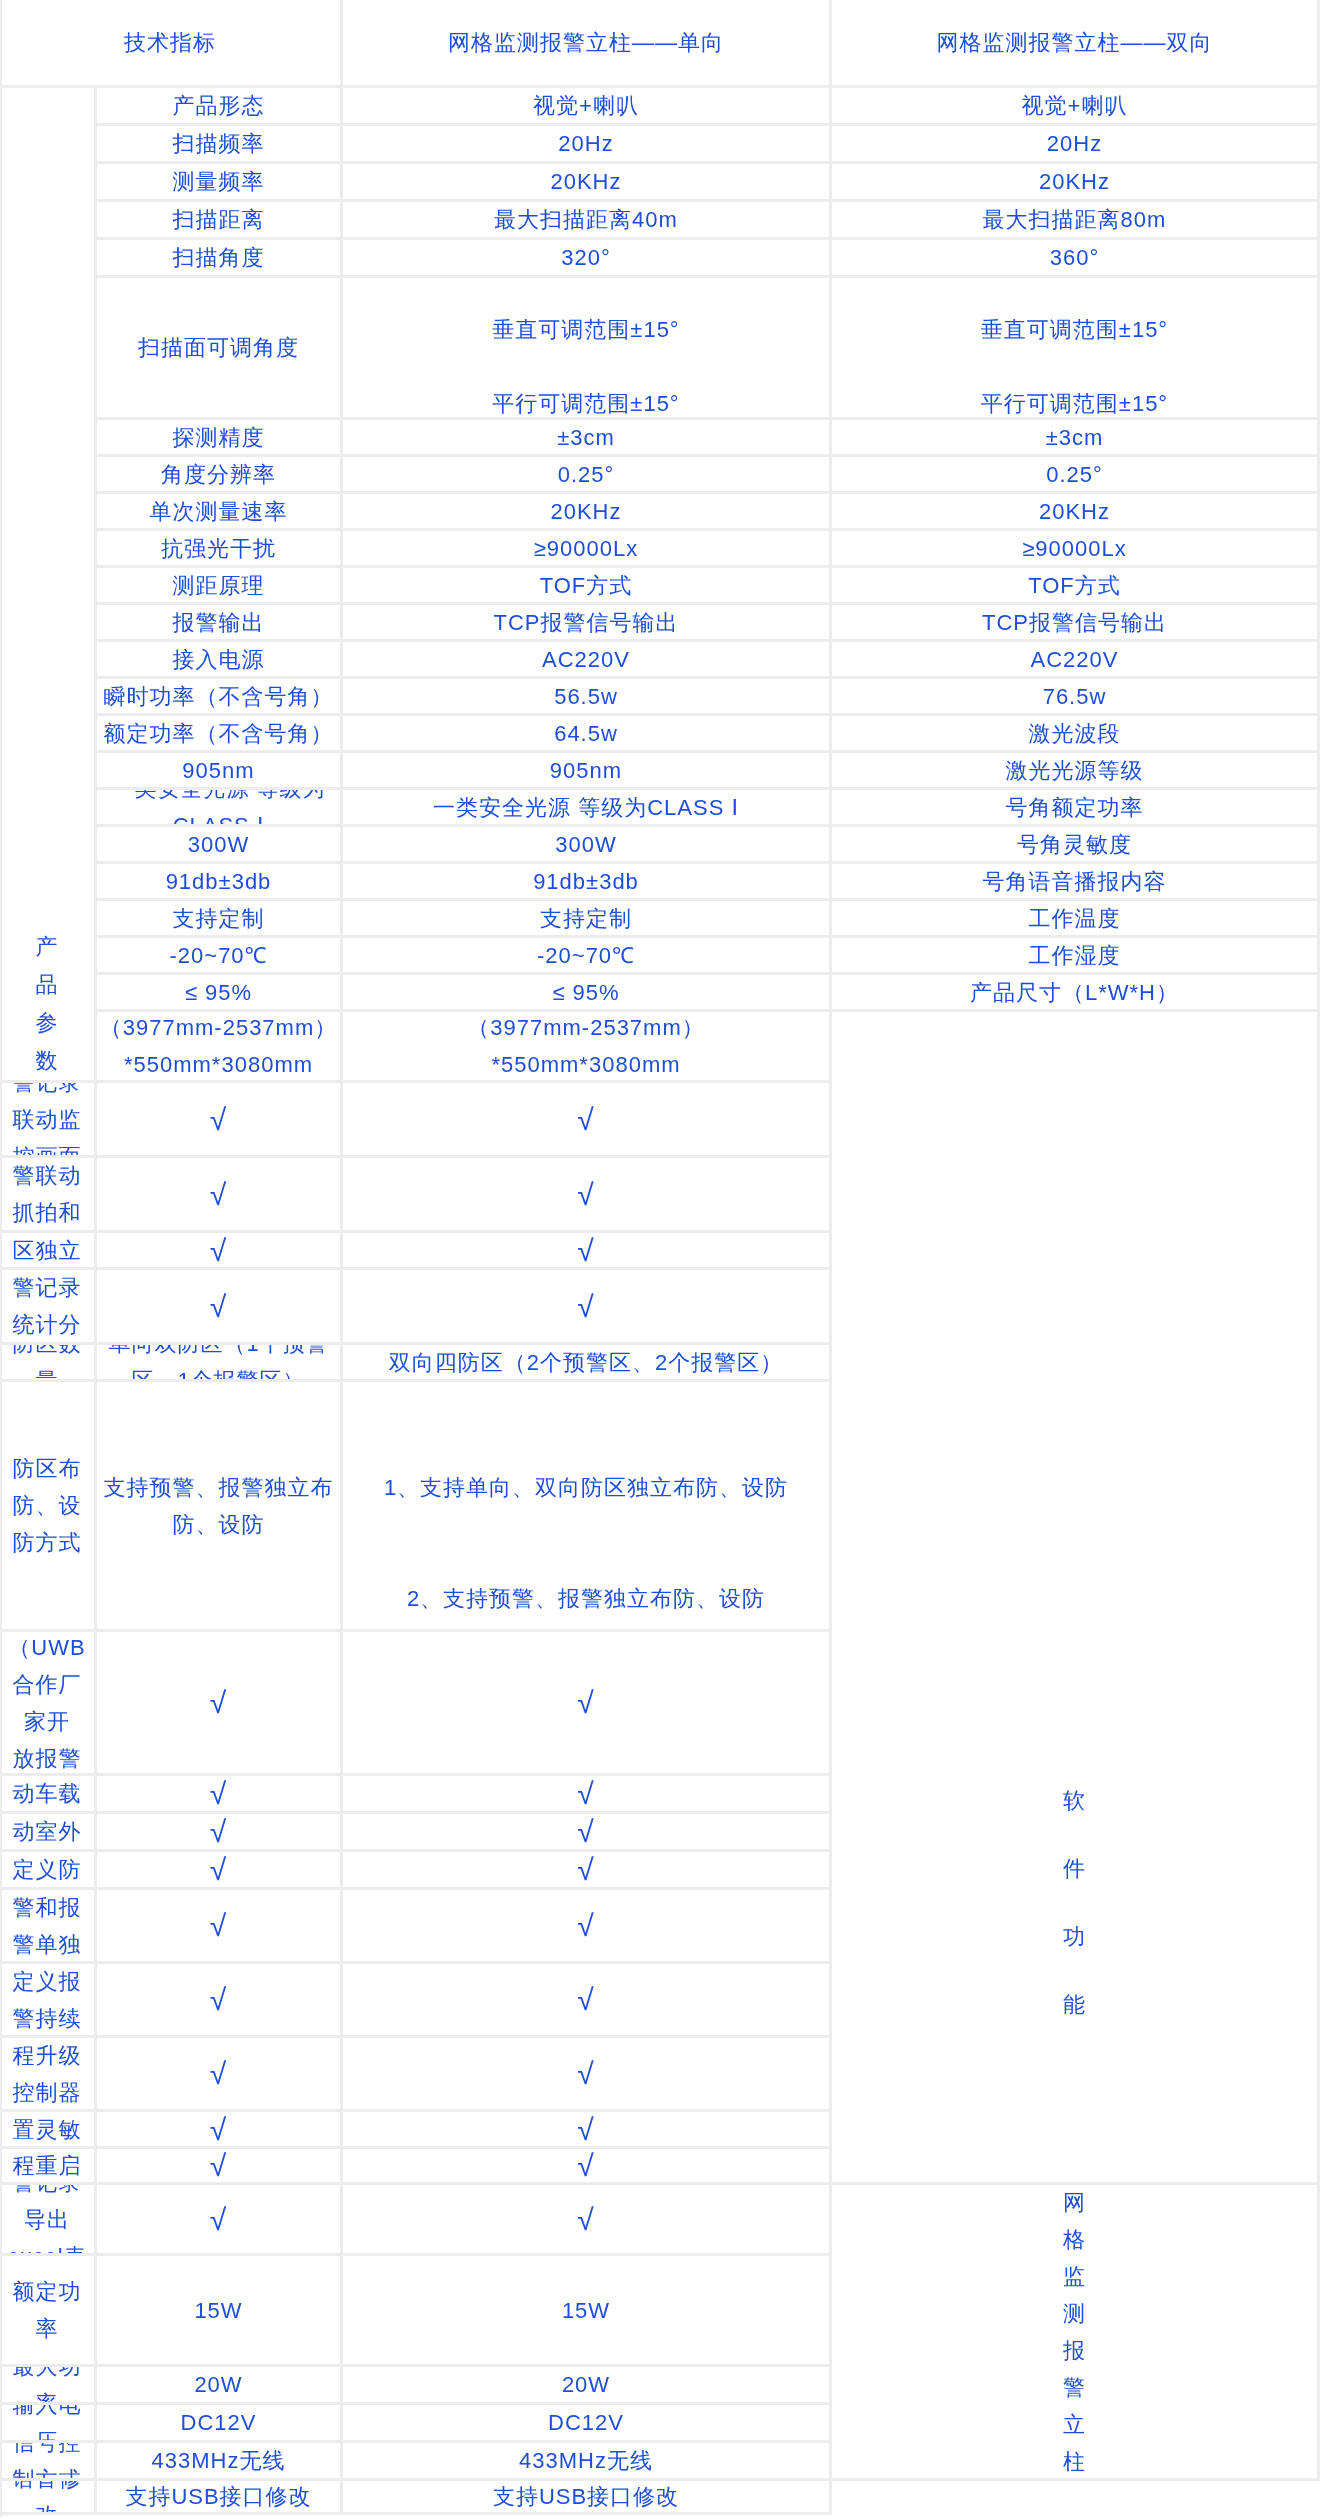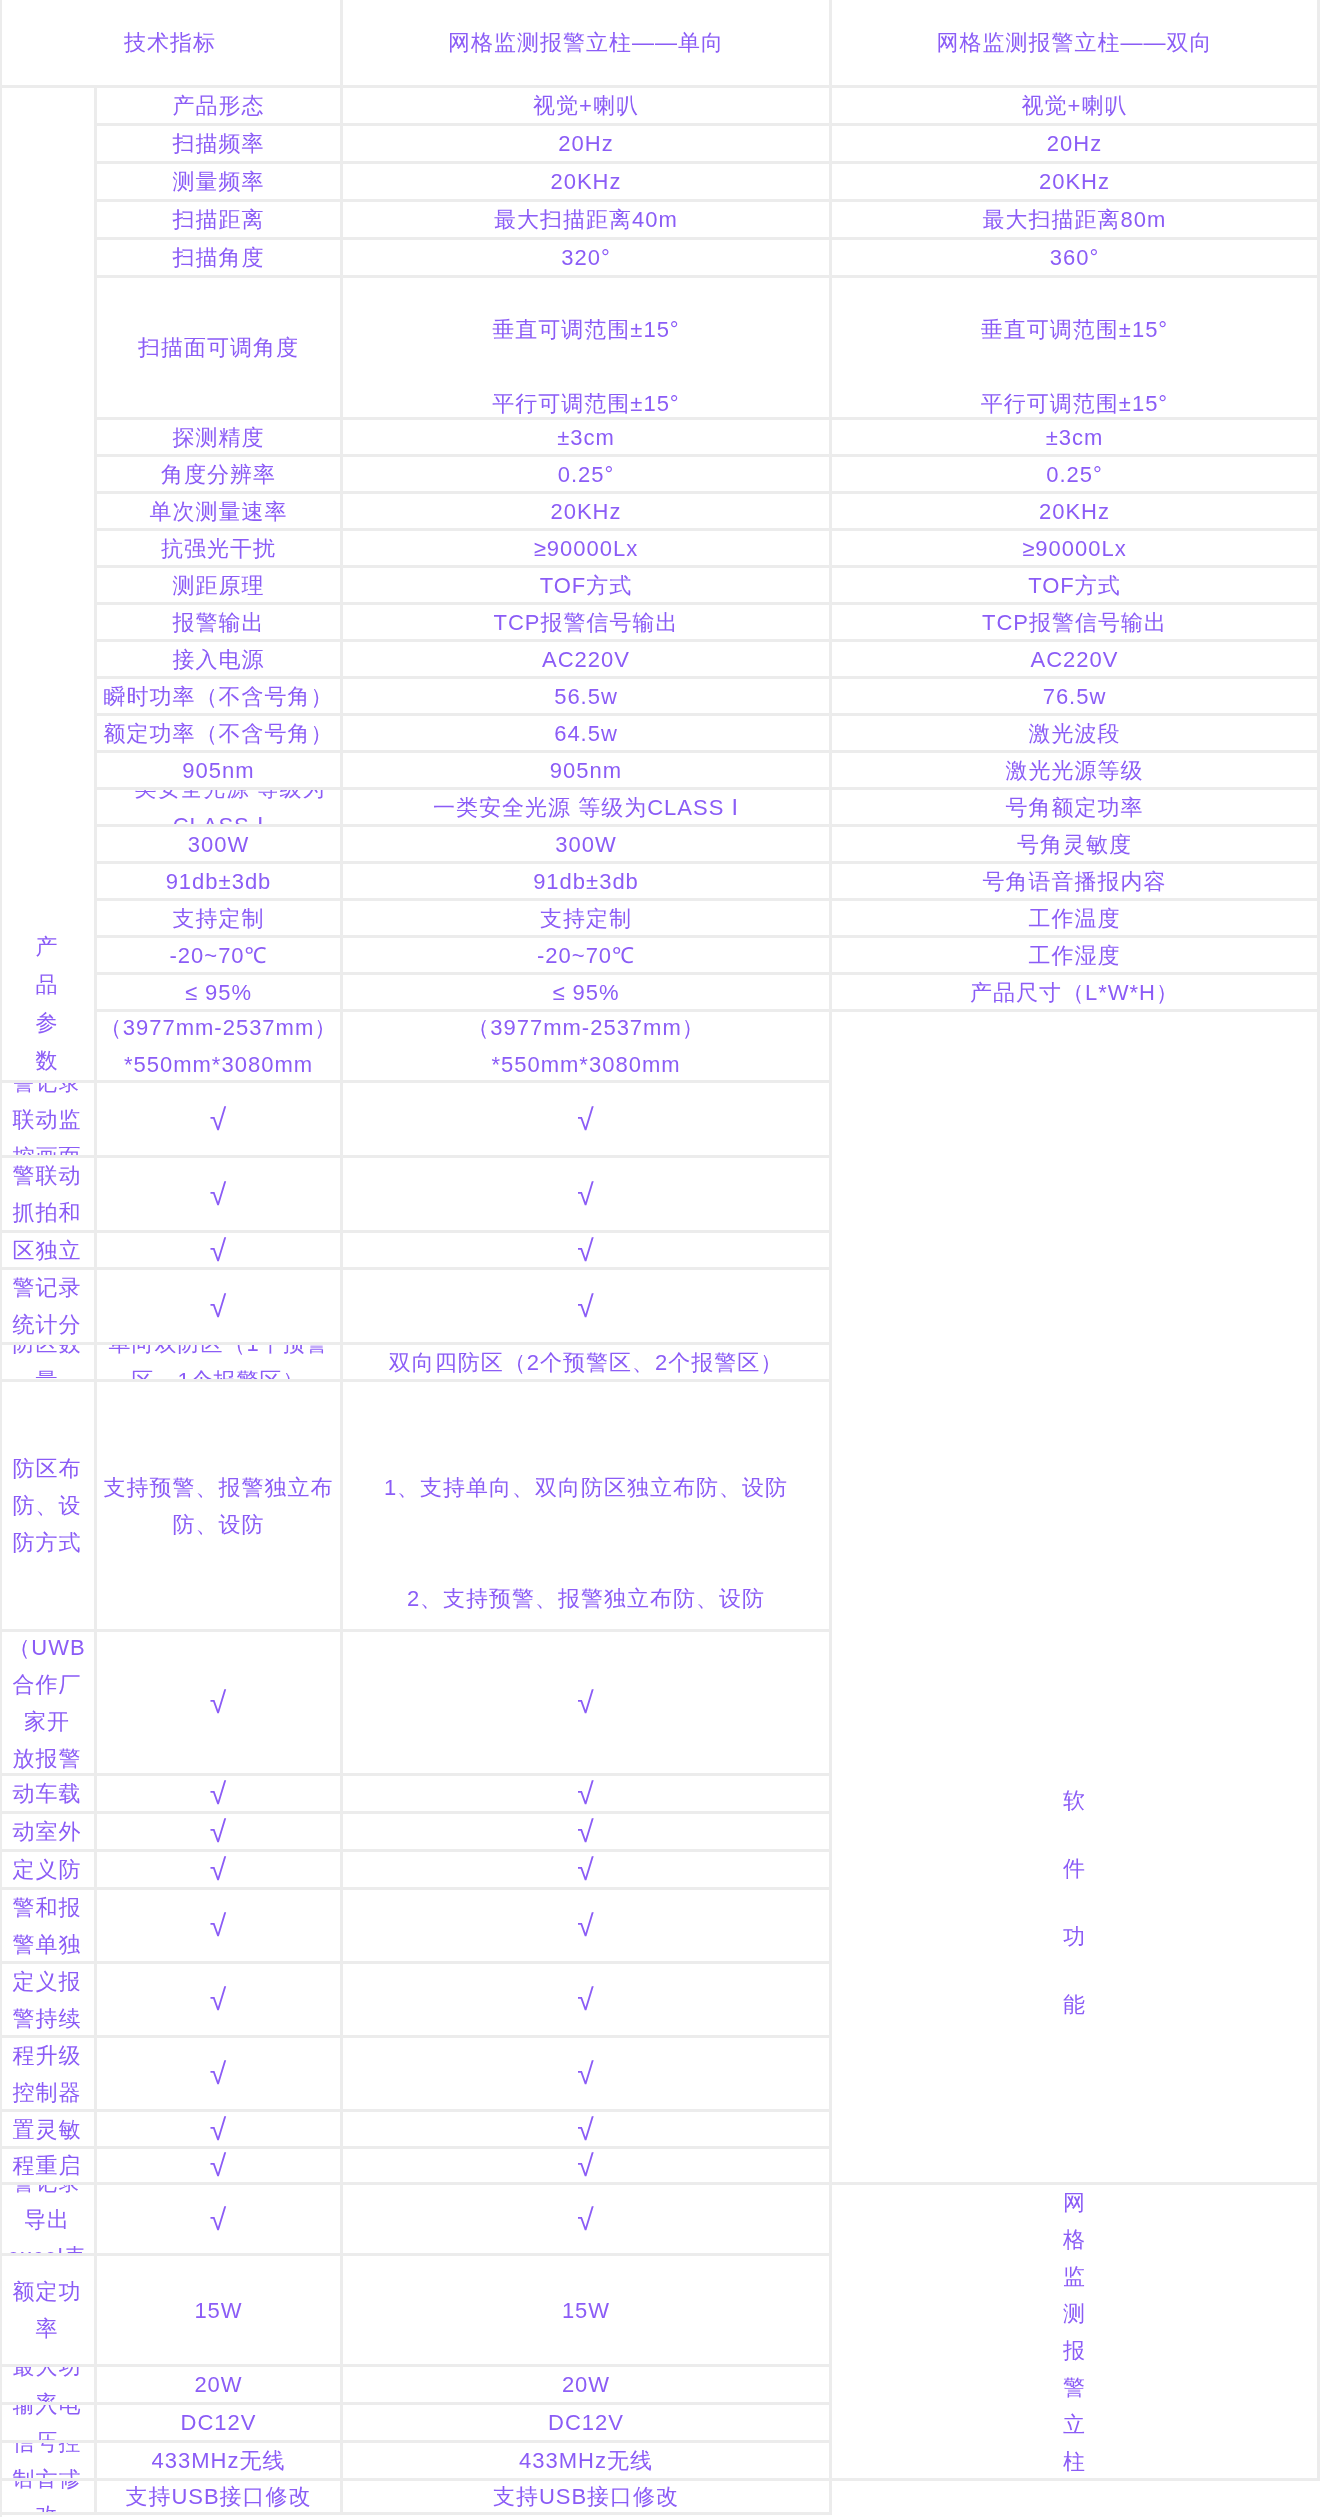--- a/index.html
+++ b/index.html
@@ -2,21 +2,21 @@
 <html><head>
 <meta charset="utf-8">
 <style>
   html, body { margin: 0; padding: 0; background: #ffffff; }
   .page {
     position: relative;
     width: 1320px;
     height: 2519px;
     background: #ffffff;
     font-family: "Liberation Sans", sans-serif;
-    color: #8b5cf6;
+    color: #1d4ed8;
     overflow: hidden;
   }
   
   .page::before {
     content: "";
     position: absolute;
     left: 0; top: 0;
     width: 2px; height: 2517px;
     background: #ececec;
   }

